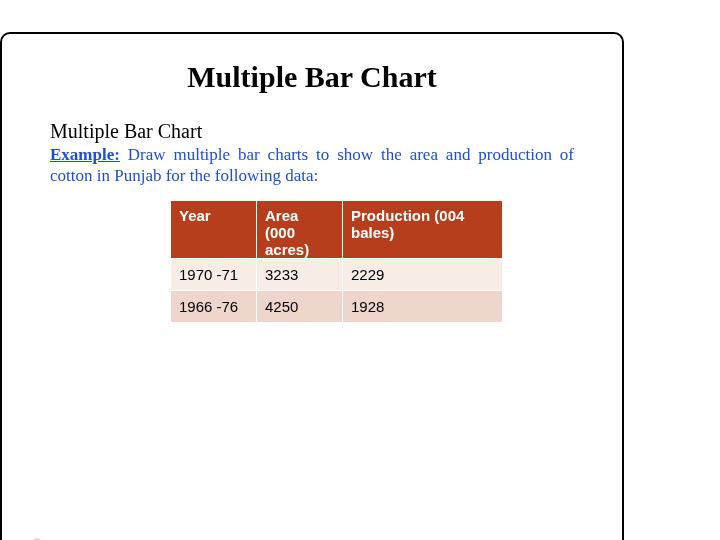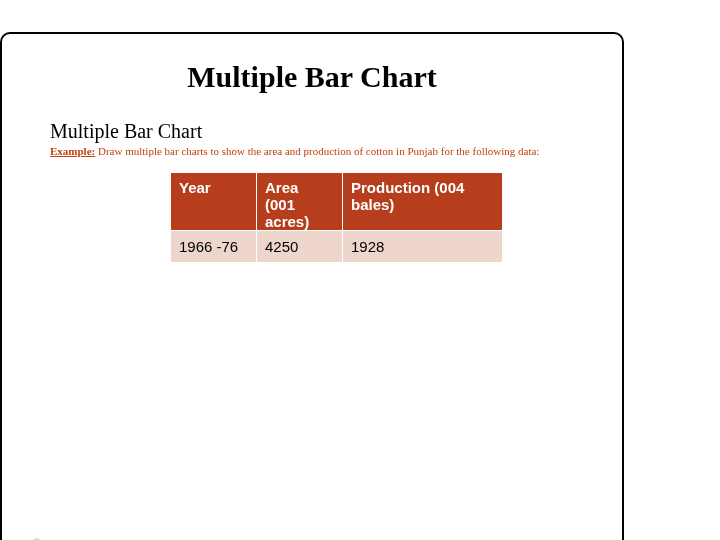--- a/index.html
+++ b/index.html
@@ -25,22 +25,22 @@
     margin-bottom: 2px;
   }
   .desc {
     font-size: 20px;
     text-align: justify;
     color: #000;
     line-height: 1.22;
     margin-bottom: 6px;
   }
   .example {
-    font-size: 11px;
-    color: #c2410c;
+    font-size: 17px;
+    color: #1d4ed8;
     line-height: 1.22;
     margin-bottom: 14px;
     text-align: justify;
   }
   .example b { font-weight: bold; text-decoration: underline; }
   .tbl {
     border-collapse: collapse;
     margin-left: 120px;
     font-family: Arial, Helvetica, sans-serif;
     font-size: 15px;
@@ -80,25 +80,30 @@
   <h1 class="title">Multiple Bar Chart</h1>
   <div class="subtitle">Multiple Bar Chart</div>
   <div class="example">
     <b>Example:</b><span> Draw multiple bar charts to show the area and production of cotton in Punjab for the following data:</span>
   </div>
 
   <table class="tbl">
     <thead>
       <tr>
         <th class="col-year">Year</th>
-        <th class="col-area">Area (001 acres)</th>
+        <th class="col-area">Area (000 acres)</th>
         <th class="col-prod">Production (004 bales)</th>
       </tr>
     </thead>
     <tbody>
+      <tr class="r1">
+        <td>1970 -71</td>
+        <td>3233</td>
+        <td>2229</td>
+      </tr>
       <tr class="r0">
         <td>1966 -76</td>
         <td>4250</td>
         <td>1928</td>
       </tr>
     </tbody>
   </table>
 
   <div class="dot"></div>
 </div>

